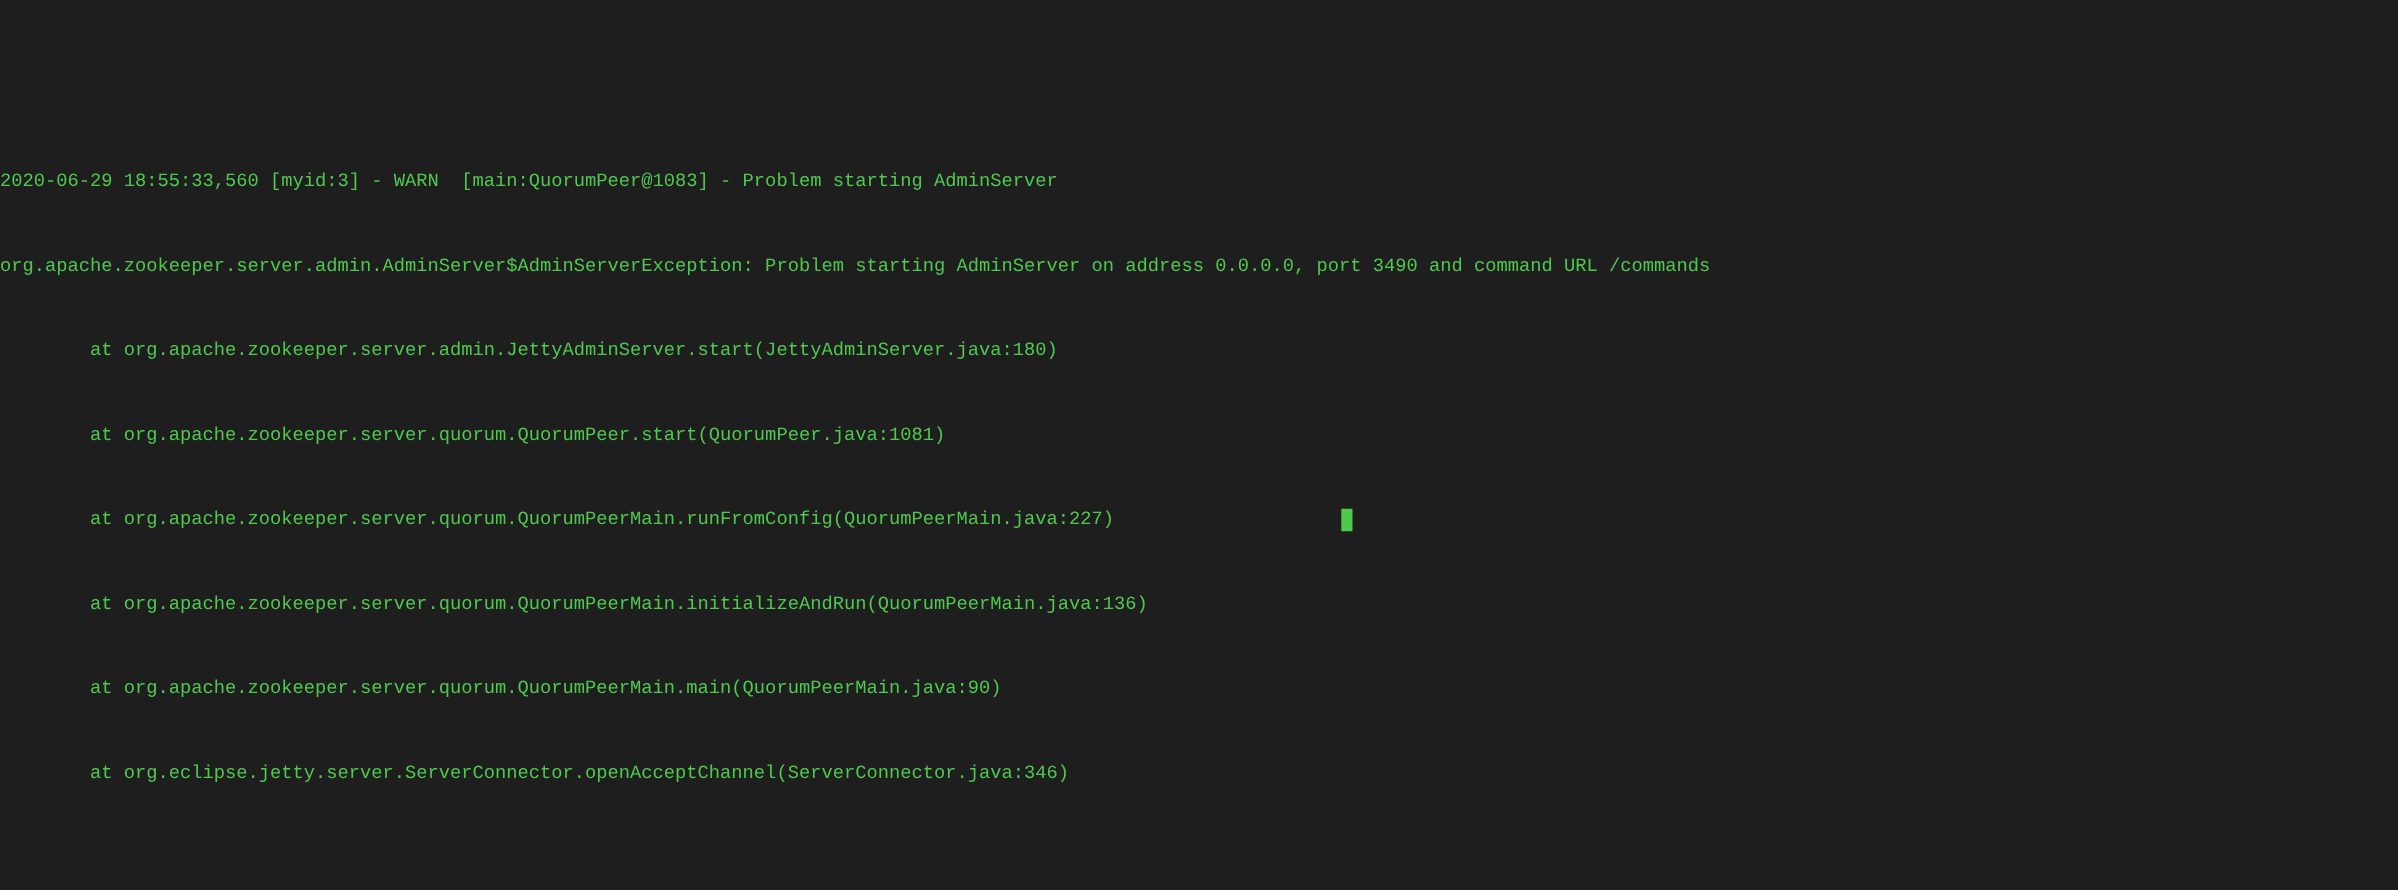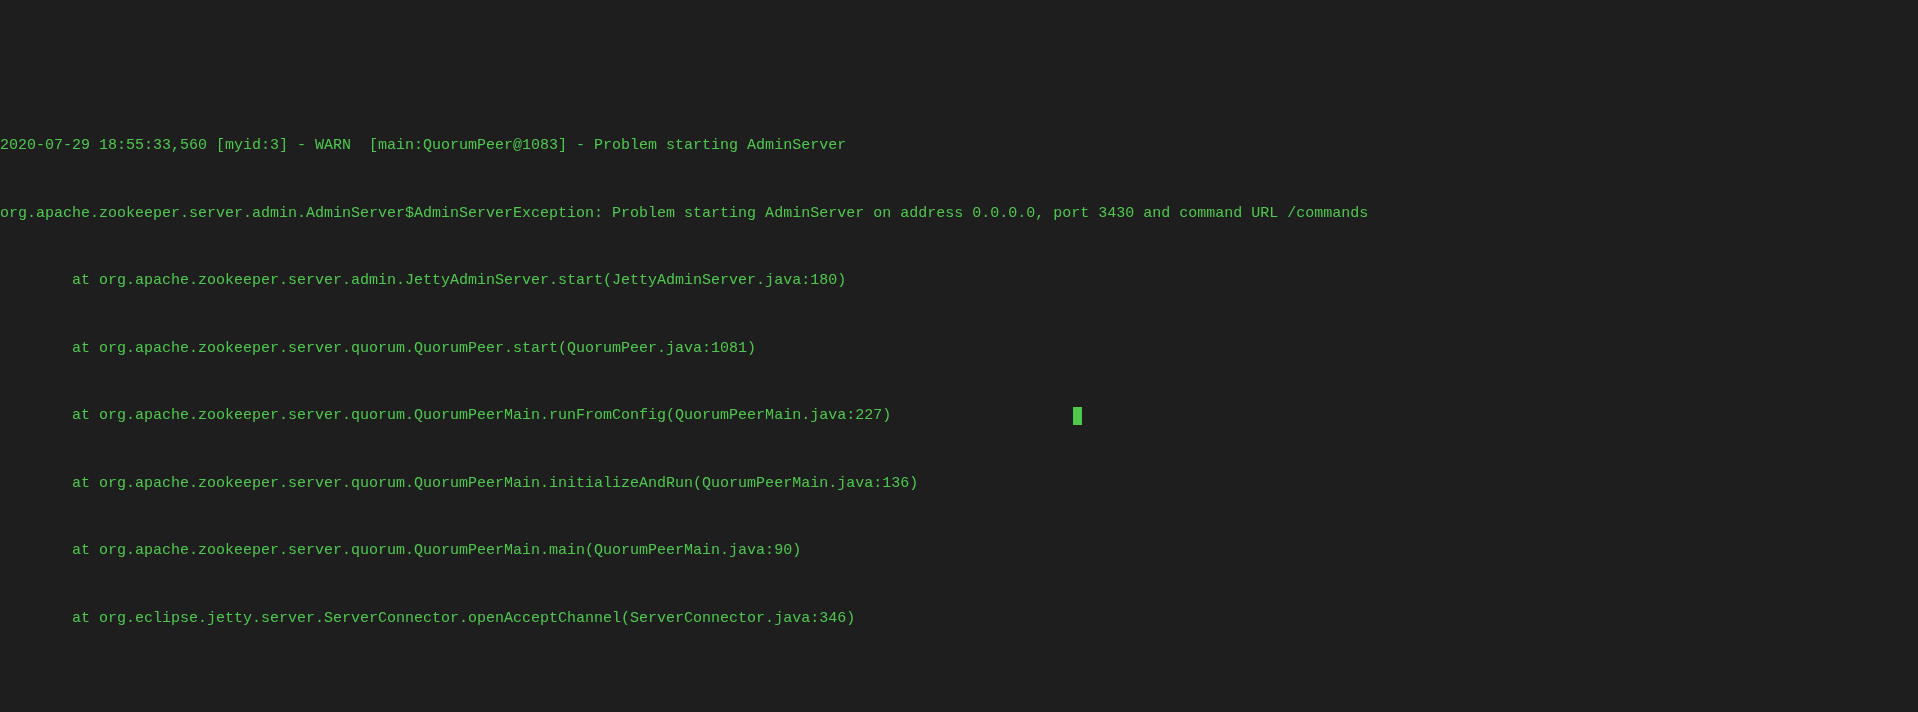--- a/index.html
+++ b/index.html
@@ -36,22 +36,22 @@
     .cursor-wrapper {
       position: relative;
     }
   </style>
 </head>
 <body>
 
 
 
 <div class="terminal">
-  <span class="line">2020-07-29 18:55:33,560 [myid:3] - WARN  [main:QuorumPeer@1083] - Problem starting AdminServer</span>
-  <span class="line">org.apache.zookeeper.server.admin.AdminServer$AdminServerException: Problem starting AdminServer on address 0.0.0.0, port 3430 and command URL /commands</span>
+  <span class="line">2020-06-29 18:55:33,560 [myid:3] - WARN  [main:QuorumPeer@1083] - Problem starting AdminServer</span>
+  <span class="line">org.apache.zookeeper.server.admin.AdminServer$AdminServerException: Problem starting AdminServer on address 0.0.0.0, port 3490 and command URL /commands</span>
   <span class="line">        at org.apache.zookeeper.server.admin.JettyAdminServer.start(JettyAdminServer.java:180)</span>
   <span class="line">        at org.apache.zookeeper.server.quorum.QuorumPeer.start(QuorumPeer.java:1081)</span>
   <span class="line cursor-wrapper"><span>        at org.apache.zookeeper.server.quorum.QuorumPeerMain.runFromConfig(QuorumPeerMain.java:227)</span><span class="cursor" style="left: 1073px; top: 2px;"></span></span>
   <span class="line">        at org.apache.zookeeper.server.quorum.QuorumPeerMain.initializeAndRun(QuorumPeerMain.java:136)</span>
   <span class="line">        at org.apache.zookeeper.server.quorum.QuorumPeerMain.main(QuorumPeerMain.java:90)</span>
   <span class="line">        at org.eclipse.jetty.server.ServerConnector.openAcceptChannel(ServerConnector.java:346)</span>
   
   
   
   

